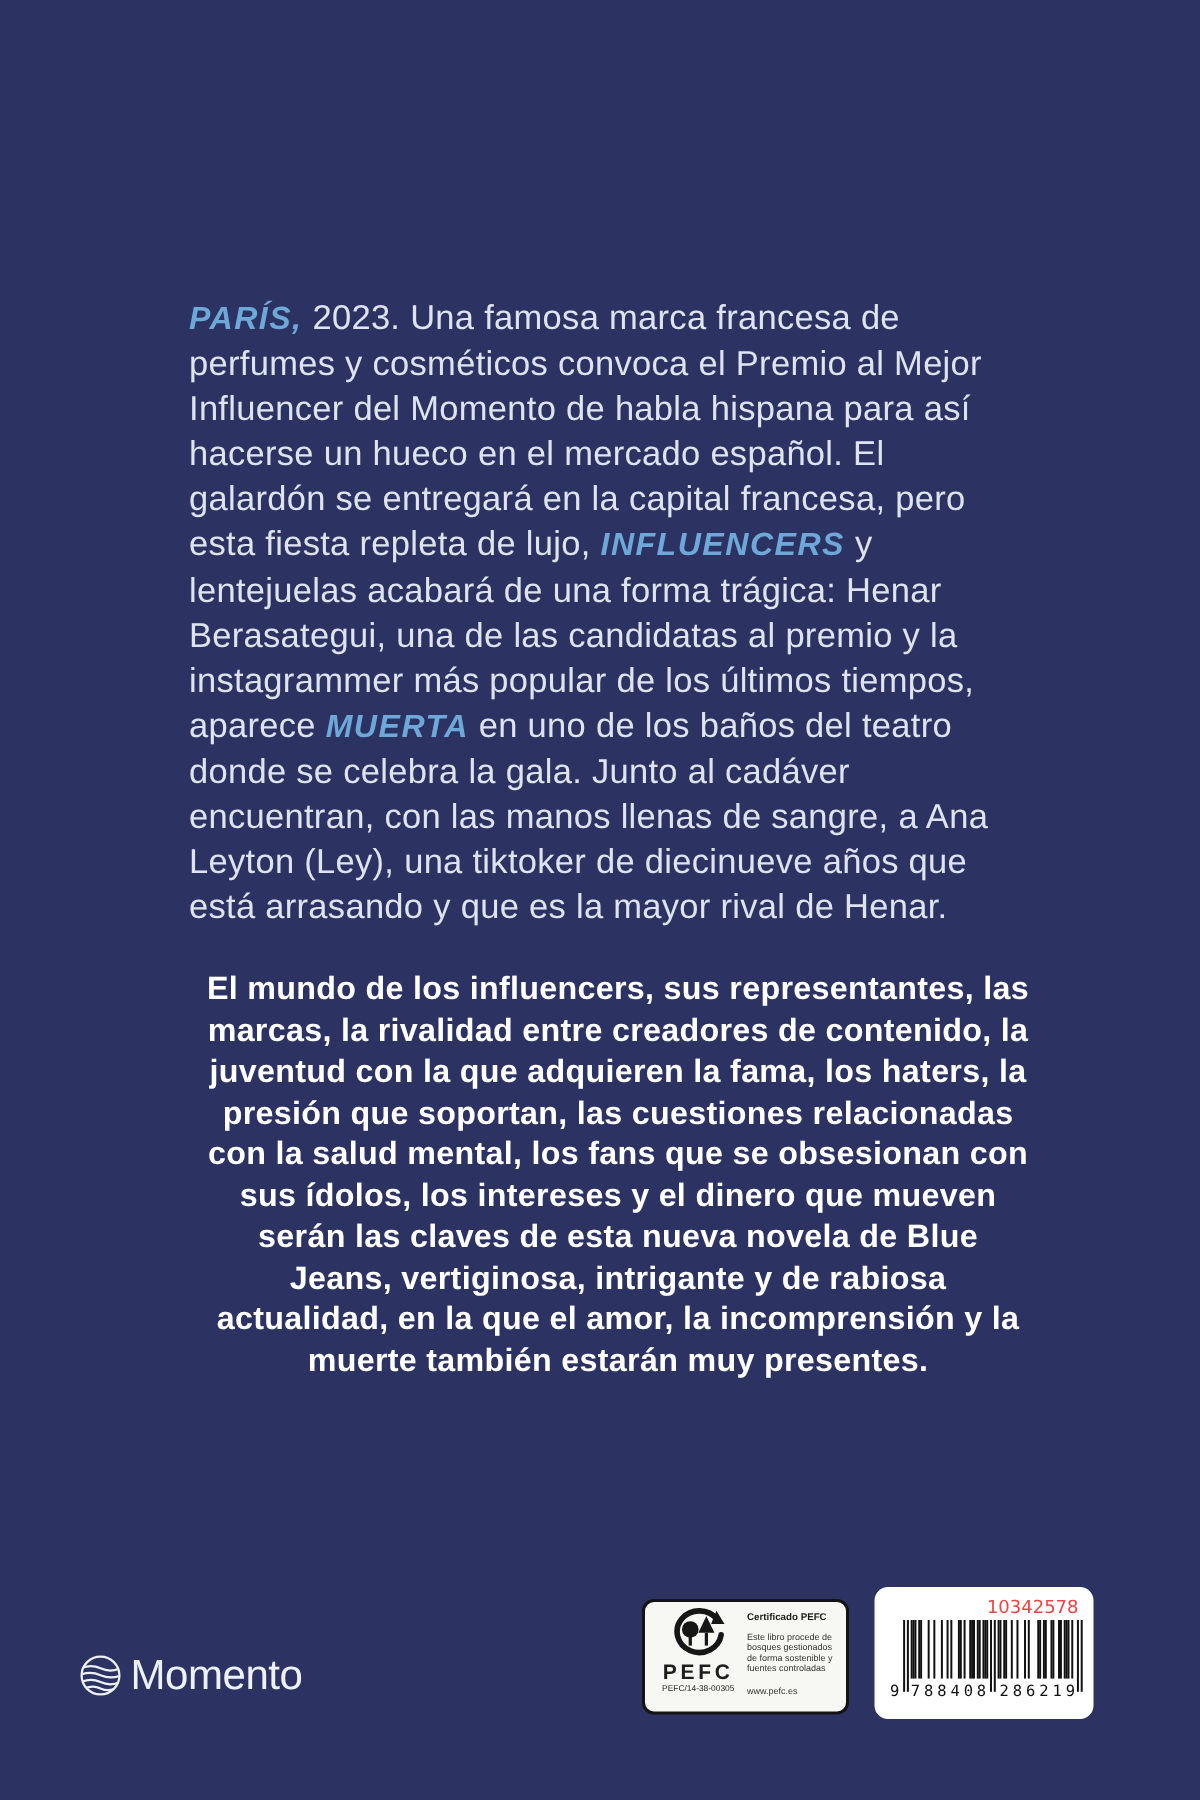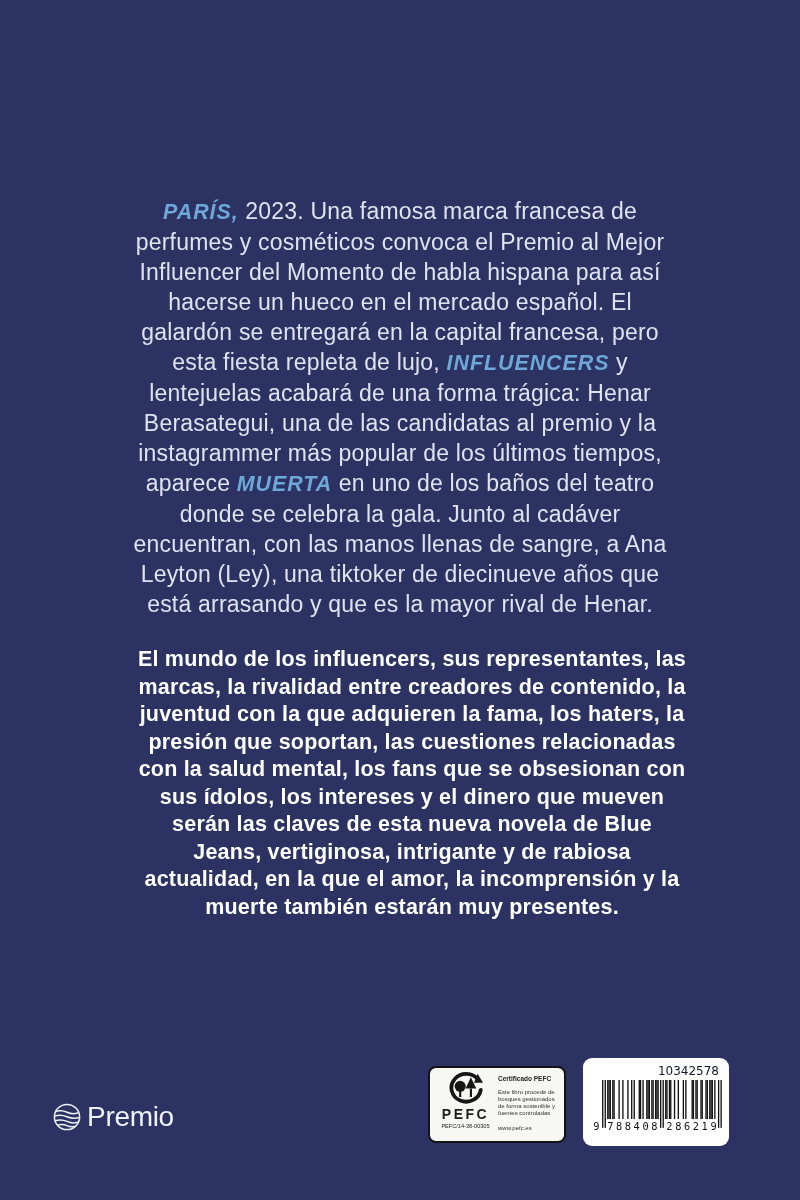--- a/index.html
+++ b/index.html
@@ -7,21 +7,21 @@
     position:relative;
     width:800px; height:1200px;
     background: var(--background, #2c3362);
     font-family: "Liberation Sans", sans-serif;
     overflow:hidden;
   }
 
   
   .synopsis {
     position:absolute; top:196px; left:50%; transform:translateX(-50%);
-    width:548px; margin:0; text-align:center;
+    width:548px; margin:0; 
     color: var(--body-text, #dfe3f0);
     font-size:23px; line-height:30px; letter-spacing:0.2px;
     font-weight:400;
   }
   .accent-word {
     color: var(--accent, #6ea8d8);
     font-style:italic; font-weight:700;
     letter-spacing:1px; font-size:0.93em;
     white-space:nowrap;
   }
@@ -63,21 +63,21 @@
 
   
   .barcode {
     position:absolute; left:583px; top:1058px;
     width:146px; height:88px; box-sizing:border-box;
     background:#ffffff; border-radius:9px;
     padding:7px 9px 0 9px;
   }
   .bc-number {
     text-align:right; padding-right:1px;
-    font-size:12px; line-height:13px; color:#0f172a;
+    font-size:12px; line-height:13px; color:#ef4444;
     font-family:"DejaVu Sans", sans-serif;
   }
   .bc-svg { display:block; width:131px; margin:2px auto 0 auto; }
 </style>
 </head>
 <body>
 
 <div class="cover">
 
   <p class="synopsis"><span class="accent-word">PARÍS,</span><span> 2023. Una famosa marca francesa de perfumes y cosméticos convoca el Premio al Mejor Influencer del Momento de habla hispana para así hacerse un hueco en el mercado español. El galardón se entregará en la capital francesa, pero esta fiesta repleta de lujo, </span><span class="accent-word">INFLUENCERS</span><span> y lentejuelas acabará de una forma trágica: Henar Berasategui, una de las candidatas al premio y la instagrammer más popular de los últimos tiempos, aparece </span><span class="accent-word">MUERTA</span><span> en uno de los baños del teatro donde se celebra la gala. Junto al cadáver encuentran, con las manos llenas de sangre, a Ana Leyton (Ley), una tiktoker de diecinueve años que está arrasando y que es la mayor rival de Henar.</span></p>
@@ -96,21 +96,21 @@
           <circle cx="15" cy="15" r="12.6"></circle>
           <g clip-path="url(#globeclip)">
             <path d="M2 10.2 Q 8.5 7.2 15 10.2 T 28 10.2"></path>
             <path d="M1 14.8 Q 8 11.8 15 14.8 T 29 14.8"></path>
             <path d="M2 19.4 Q 8.5 16.4 15 19.4 T 28 19.4"></path>
             <path d="M4.5 23.6 Q 10 21.2 15 23.6 T 25.5 23.6"></path>
           </g>
         </g>
       </svg>
     </span>
-    <span class="publisher-name">Premio</span>
+    <span class="publisher-name">Momento</span>
   </div>
 
   <div class="pefc">
     <div class="pefc-left">
       <span>
         <svg viewBox="0 0 40 38" width="38" height="34">
           <g fill="#161616">
             <path d="M33.5 8.5 A 16.5 15.5 0 1 0 36.5 20" fill="none" stroke="#161616" stroke-width="4.2" stroke-linecap="round"></path>
             <polygon points="33,2 39,12 29,12"></polygon>
             <circle cx="13.5" cy="16" r="6.2"></circle>

